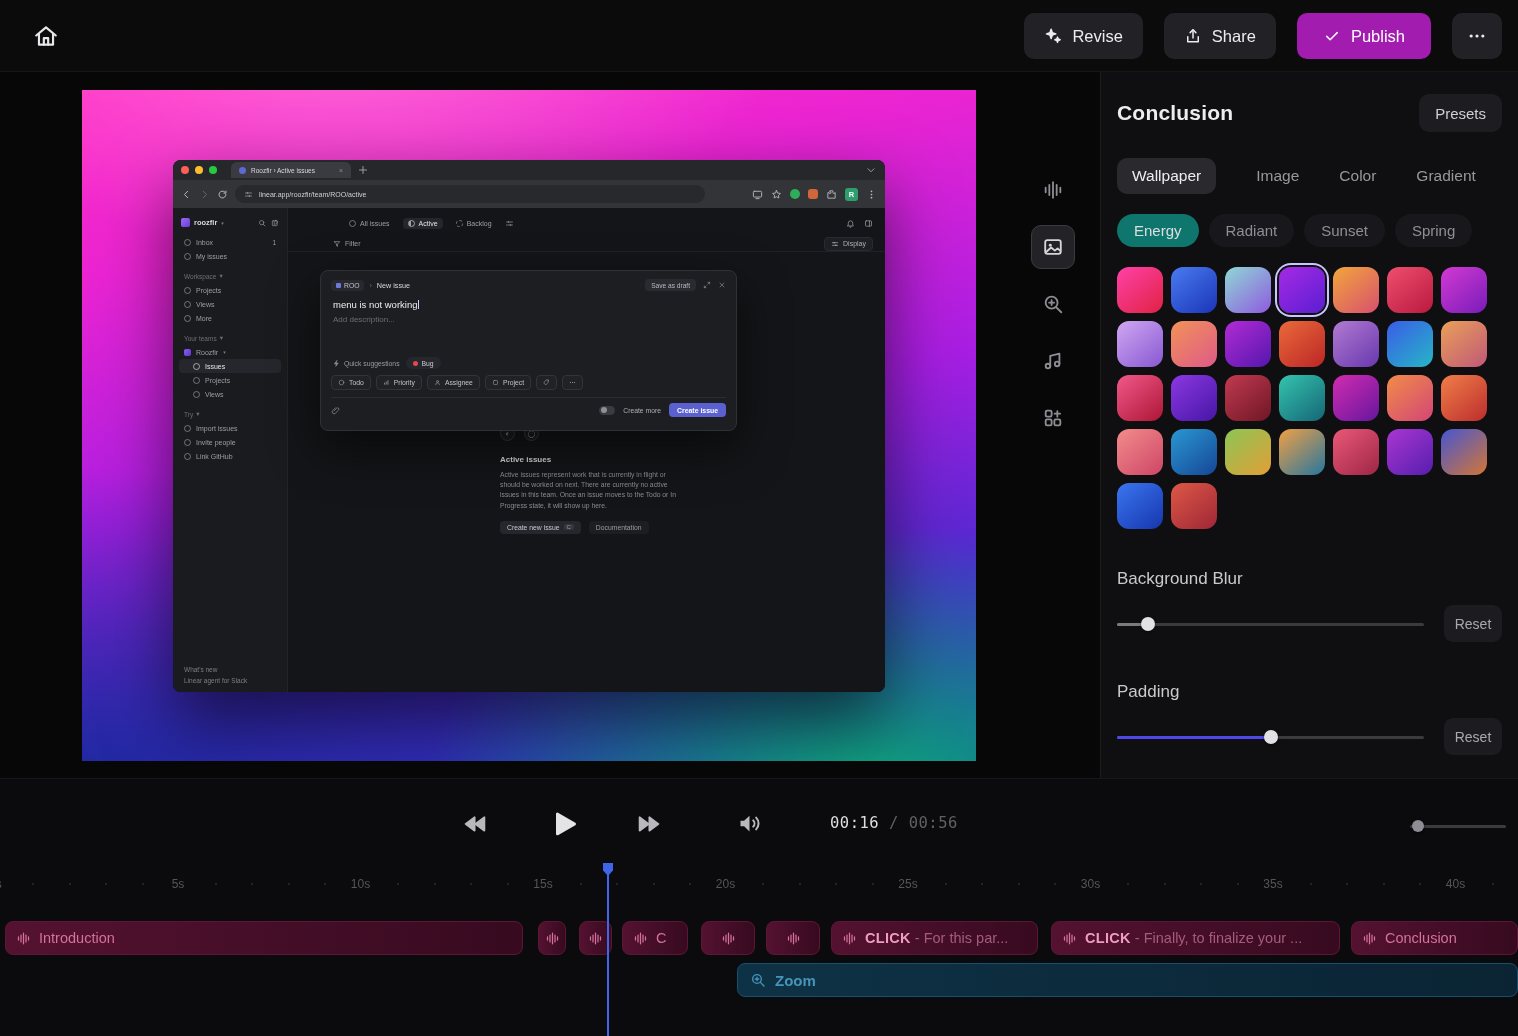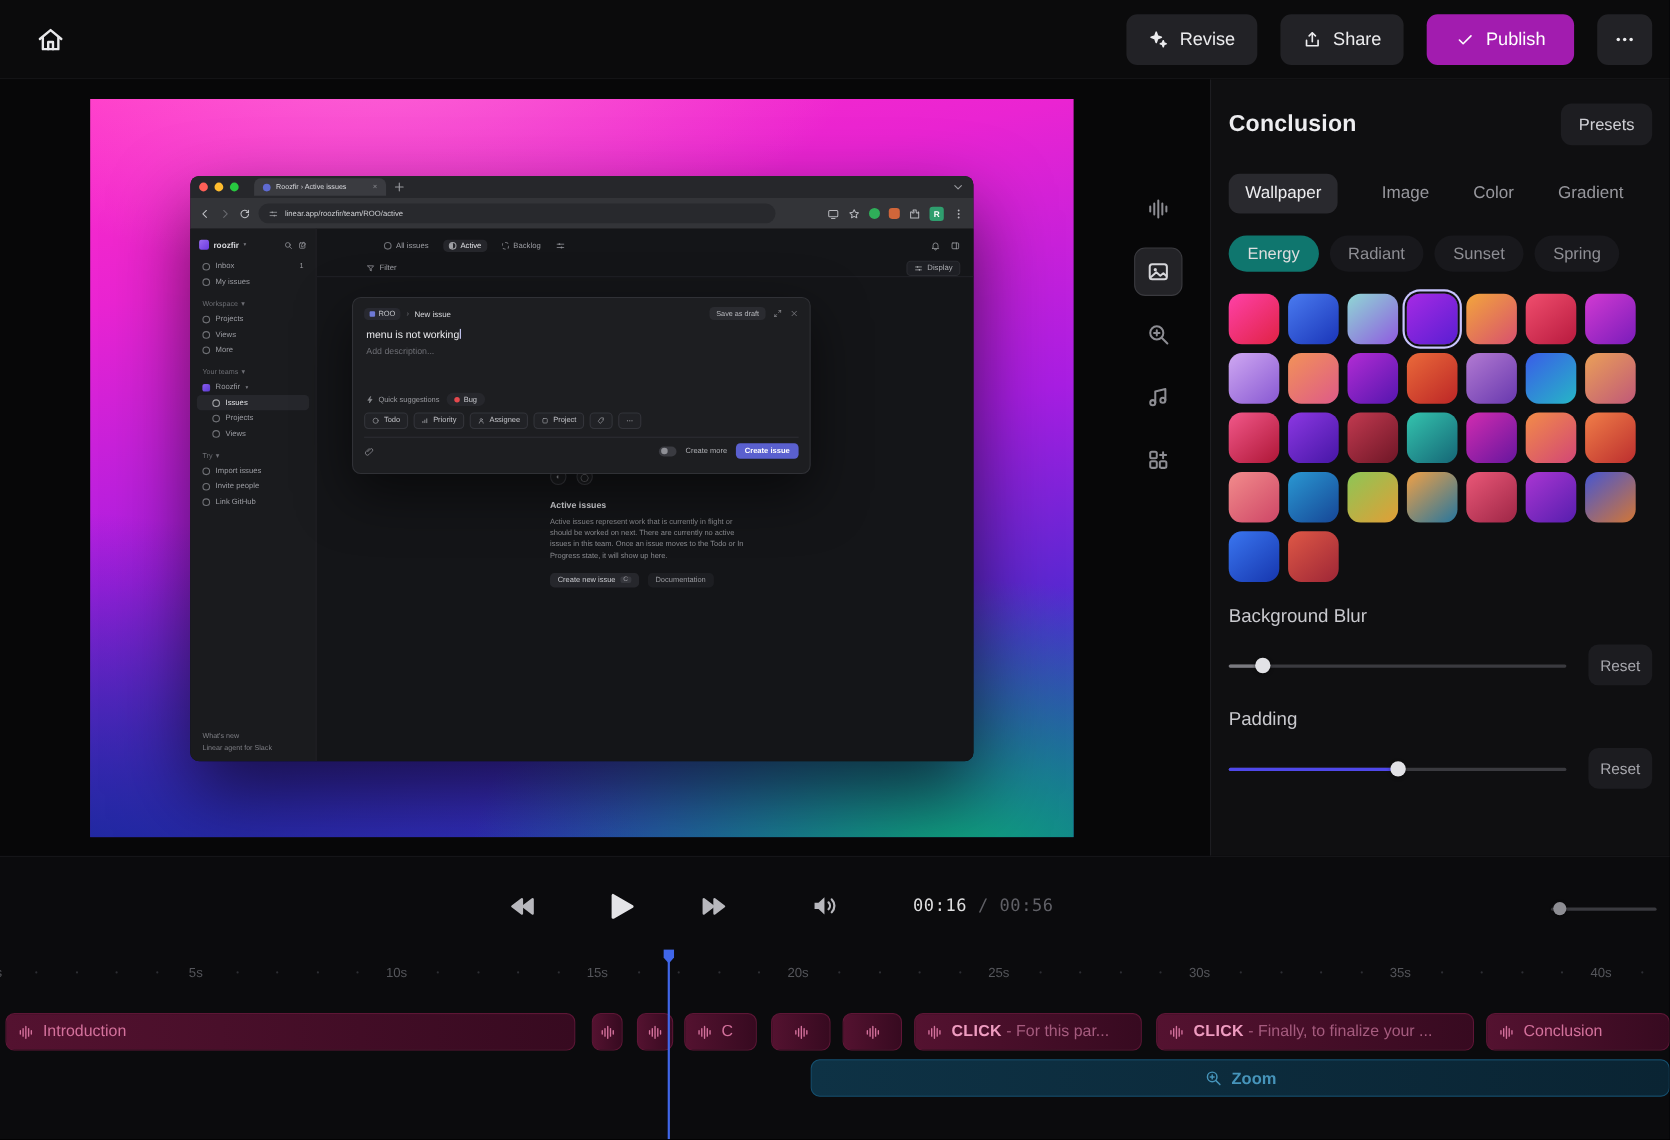--- a/index.html
+++ b/index.html
@@ -142,21 +142,21 @@
   .presets{margin-left:auto;background:#1d1d21;border:none;border-radius:10px;height:38px;padding:0 16px;font-size:15px;color:#cfcfd4;font-family:inherit;cursor:pointer}
   .ptabs{margin-top:26px;display:flex;align-items:center;gap:40px}
   .ptab{background:transparent;border:none;font-family:inherit;font-size:15.5px;color:#97979d;cursor:pointer;padding:9px 0}
   .ptab.on{background:#29292e;color:#ededf0;border-radius:10px;padding:9px 15px}
   .pcats{margin-top:20px;display:flex;gap:10px}
   .pcat{border:none;font-family:inherit;font-size:15px;border-radius:18px;padding:8px 17px;cursor:pointer;background:#18181c;color:#8e8e94}
   .pcat.on{background:#0f766e;color:#dededf}
   .wgrid{margin-top:20px;display:grid;grid-template-columns:repeat(7,46px);gap:8px}
   .thumb{width:46px;height:46px;border-radius:12px;cursor:pointer}
   .thumb.selected{box-shadow:0 0 0 2px #0f0f11,0 0 0 4px #c9c5ff}
-  .psec{margin-top:21px}
+  .psec{margin-top:40px}
   .pseclabel{font-size:17px;font-weight:500;color:#c9c9ce}
   .prow{margin-top:16px;display:flex;align-items:center;gap:20px}
   .slider{position:relative;flex:1;height:14px}
   .strack{position:absolute;left:0;right:0;top:6px;height:3px;border-radius:2px;background:#3a3a3f}
   .sfill{position:absolute;left:0;top:6px;height:3px;border-radius:2px;background:#7a7a80}
   .sfill.accent{background:#4f48ea}
   .sthumb{position:absolute;top:0;width:14px;height:14px;border-radius:50%;background:#e2e2e6;box-shadow:0 1px 3px rgba(0,0,0,.5)}
   .resetbtn{background:#1c1c20;border:none;border-radius:9px;width:58px;height:37px;font-size:14px;color:#a8a8ae;font-family:inherit;cursor:pointer}
 
   
@@ -845,21 +845,21 @@
         <div class="clip" style="left: 1351px; width: 167px;">
           <span class="ic cwave">
             <svg viewBox="0 0 24 24" fill="none" stroke="currentColor" stroke-width="2" stroke-linecap="round" stroke-linejoin="round">
               <path d="M4 9.5v5M8 6.5v11M12 3.5v17M16 6.5v11M20 9.5v5"></path>
             </svg>
           </span>
           <span class="ctext">Conclusion</span>
         </div>
       </div>
     <div class="zoomrow" id="zoomrow">
-        <div class="zclip" style="left: 737px; width: 781px; justify-content: center;">
+        <div class="zclip" style="left: 737px; width: 781px;">
           <span class="ic">
             <svg viewBox="0 0 24 24" fill="none" stroke="currentColor" stroke-width="2" stroke-linecap="round" stroke-linejoin="round">
               <circle cx="10.5" cy="10.5" r="6.5"></circle>
               <path d="M15.6 15.6 21 21"></path>
               <path d="M10.5 7.8v5.4M7.8 10.5h5.4"></path>
             </svg>
           </span>
           <span class="ztext">Zoom</span>
         </div>
       </div>

